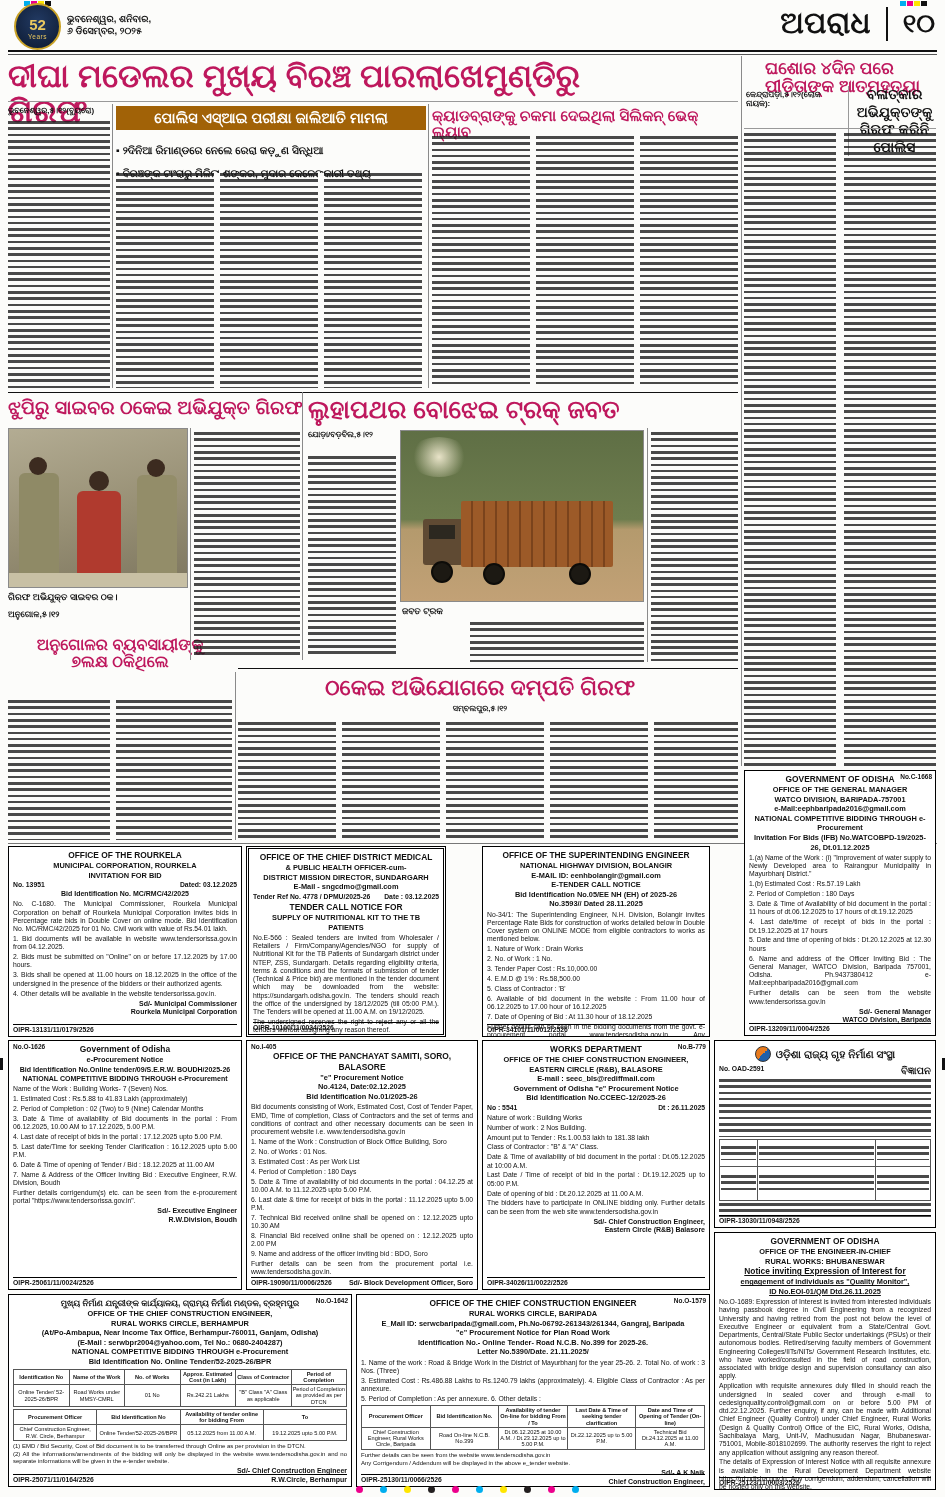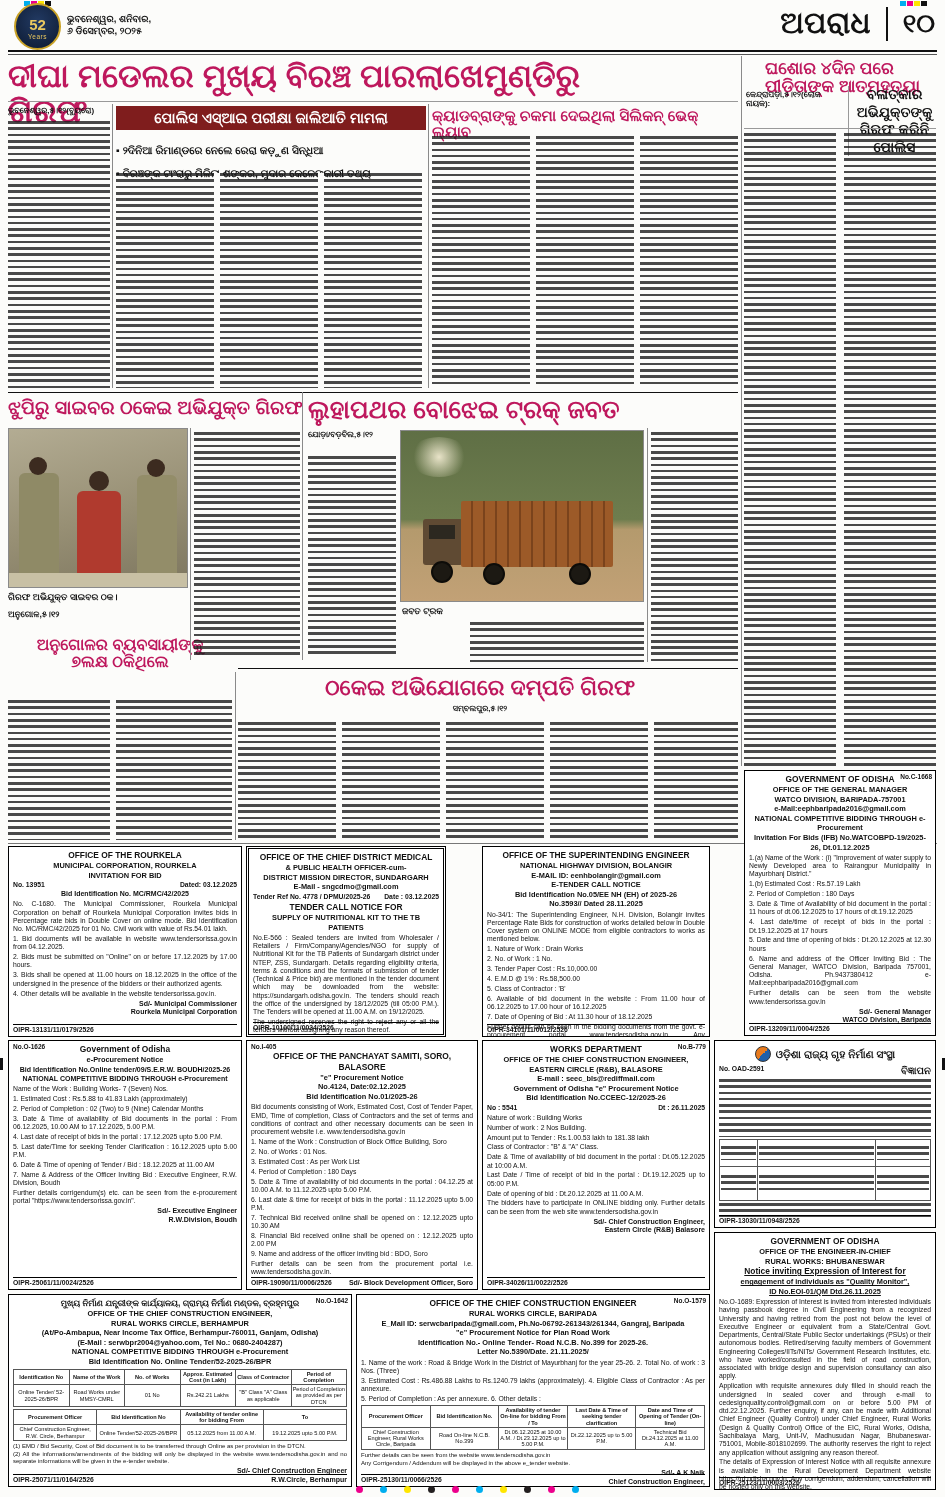--- a/index.html
+++ b/index.html
@@ -6,21 +6,21 @@
   body{background:#9a9a9a;font-family:"Liberation Sans","DejaVu Sans",sans-serif}
   .page{position:relative;width:945px;height:1497px;margin:0 auto;background:#fcfcfa;color:#111;overflow:hidden}
   .abs{position:absolute}
   
   .fk{position:absolute;background-image:repeating-linear-gradient(to bottom,rgba(28,28,28,.8) 0 2.6px,transparent 2.6px 6.3px)}
   .rule-h{position:absolute;height:1px;background:#111}
   .rule-v{position:absolute;width:1px;background:#8a8a8a}
   .hl{position:absolute;font-weight:700;color:#be185d;line-height:1.08}
   .by{position:absolute;font-weight:700;font-size:8.5px;line-height:1.15}
   .cap{position:absolute;font-weight:700;font-size:9px}
-  .kicker{position:absolute;background:#7f1d1d;color:#fff;font-weight:700;display:flex;align-items:center;justify-content:center;font-size:14.5px}
+  .kicker{position:absolute;background:#a16207;color:#fff;font-weight:700;display:flex;align-items:center;justify-content:center;font-size:14.5px}
   .bullets div{font-weight:700;font-size:10.5px;line-height:1.25;margin-top:10px}
   .bullets div::before{content:"▪ "}
   .rnote{border-left:1px solid #999;padding-left:4px}
   .rnote div{text-align:center;font-weight:700;font-size:14px;line-height:1.25}
   
   .badge{position:absolute;left:14px;top:3px;width:47px;height:47px;border-radius:50%;background:radial-gradient(circle at 50% 38%,#223a63,#0c1930);border:2.5px solid #c9a227;text-align:center;color:#e9c860}
   .badge-num{font-size:15px;font-weight:700;margin-top:11px}
   .badge-yrs{font-size:6.5px;letter-spacing:.5px}
   .dateline{position:absolute;left:67px;top:13px;font-size:9.5px;font-weight:700;line-height:1.3}
   .section-wrap{position:absolute;right:10px;top:6px;display:flex;align-items:center;gap:15px}

